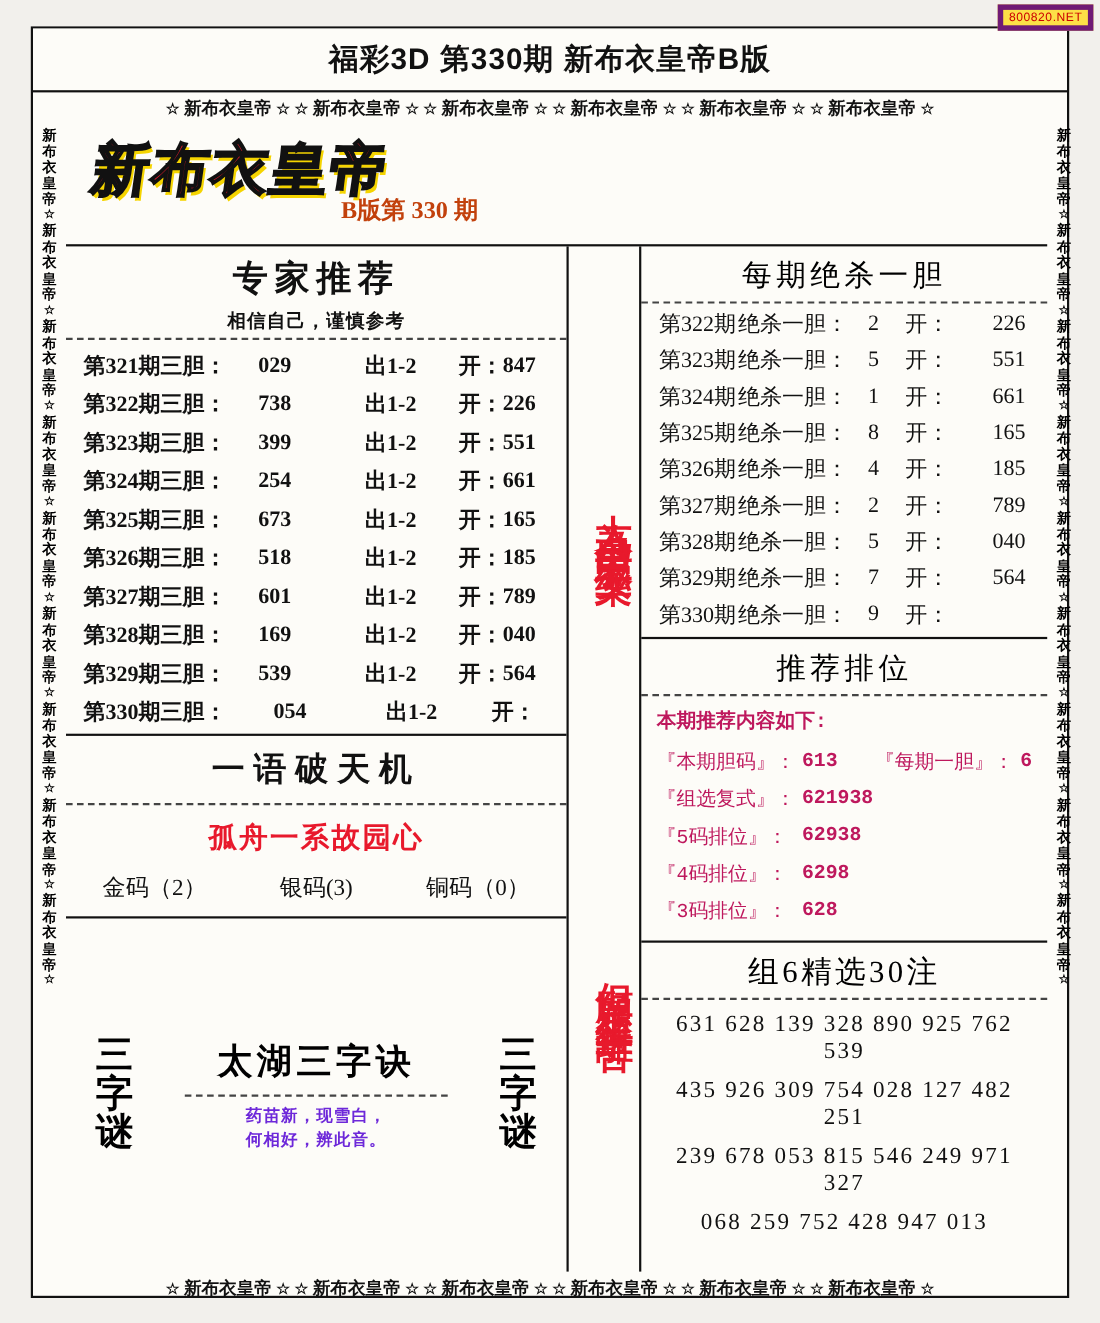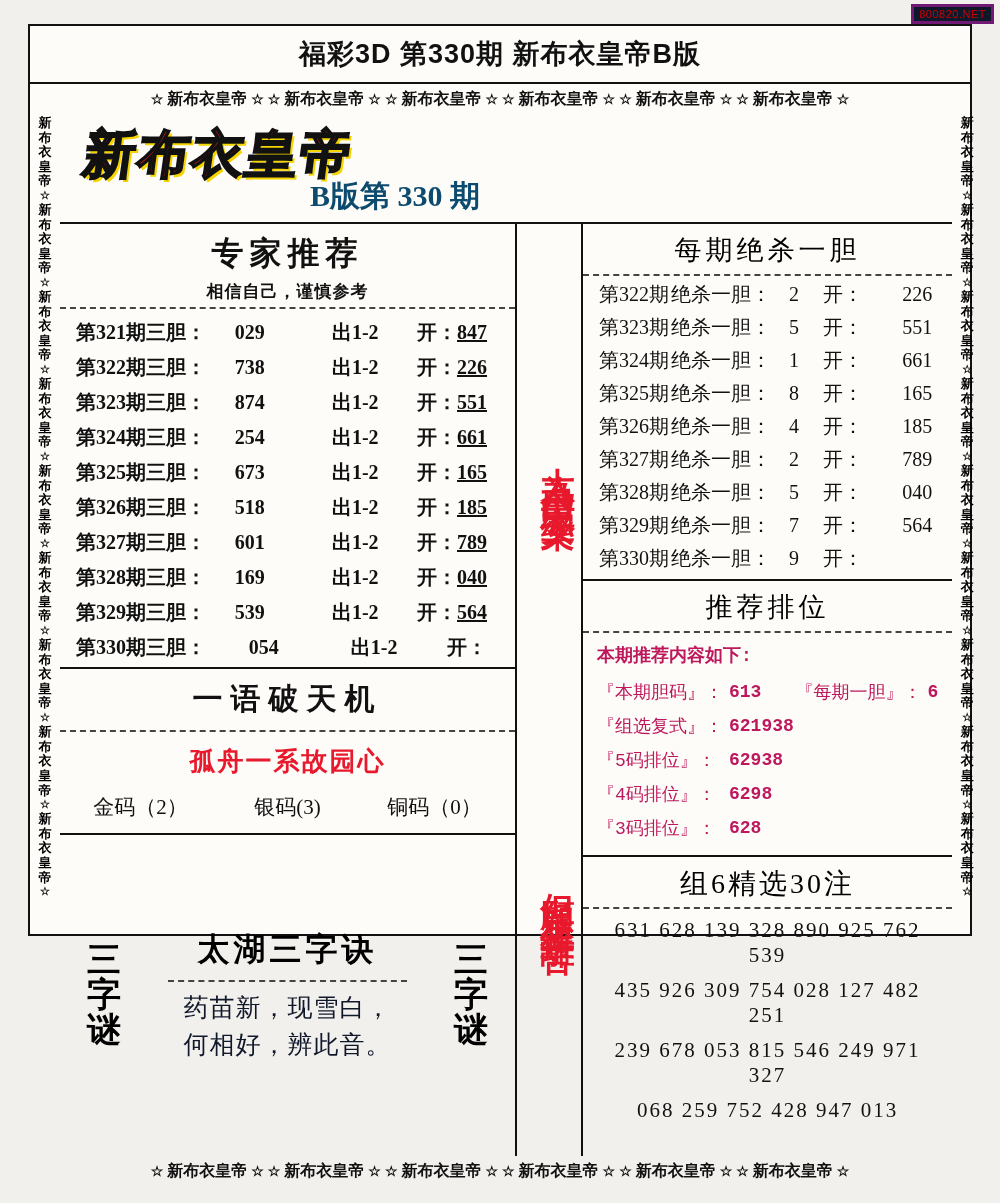--- a/index.html
+++ b/index.html
@@ -5,27 +5,27 @@
   html,body{margin:0;padding:0;}
   body{
     width:1000px;height:1203px;
     background:#f2f0ec;
     font-family:"Liberation Serif", serif;
     position:relative;
     overflow:hidden;
   }
   .watermark{
     position:absolute;top:4px;right:6px;
-    border:3px solid #701a75;color:#c00;background:#0f172a;
+    border:5px solid #701a75;color:#c00;background:#fde047;
     font-family:"Liberation Sans",sans-serif;
     font-size:11px;padding:1px 5px;letter-spacing:.5px;
     z-index:50;
   }
   .page{
-    position:absolute;left:28px;top:24px;width:944px;height:912px;
+    position:absolute;left:28px;top:24px;width:944px;height:1156px;
     background:#fdfcf8;
     border:2px solid #111;
     box-sizing:border-box;
   }
   
   .titlebar{
     height:56px;
     border-bottom:2px solid #111;
     display:flex;align-items:center;justify-content:center;
     background:#fdfcf8;
@@ -63,21 +63,21 @@
     position:absolute;left:24px;top:6px;
     font-family:"Liberation Sans",sans-serif;
     font-size:52px;font-weight:bold;color:#e8192c;
     -webkit-text-stroke:2px #111;
     letter-spacing:2px;
     transform:skewX(-8deg);
     text-shadow:3px 3px 0 #f5d400;
   }
   .logo-sub{
     position:absolute;left:250px;top:62px;
-    font-size:30px;font-weight:bold;color:#0c4a6e;
+    font-size:22px;font-weight:bold;color:#c2410c;
     font-family:"Liberation Serif",serif;
   }
   
   .main{flex:1;display:flex;}
   .colL{width:455px;flex:0 0 455px;border-right:2px solid #111;display:flex;flex-direction:column;}
   .colM{width:64px;flex:0 0 64px;border-right:2px solid #111;position:relative;}
   .colR{flex:1;display:flex;flex-direction:column;}
   .sec-title{
     text-align:center;font-weight:bold;color:#111;
     font-family:"Liberation Serif",serif;
@@ -91,40 +91,40 @@
   .rows{padding:6px 0 2px;}
   .row{
     display:flex;align-items:center;
     font-size:20px;font-weight:bold;color:#111;
     padding:4px 10px 4px 16px;
   }
   .row .lbl{width:175px;}
   .row .num{width:62px;text-align:left;}
   .row .chu{width:78px;margin-left:41px;}
   .row .kai{width:60px;text-align:right;}
-  .row .res{flex:1;text-align:left;padding-right:18px;text-decoration:underline;}
+  .row .res{flex:1;text-align:left;padding-right:18px;}
   
   .yuyu{padding:10px 0;}
   .yuyu .h{font-size:30px;font-weight:bold;letter-spacing:8px;}
   .redline{color:#e8192c;font-size:26px;font-weight:bold;text-align:center;padding:12px 0 8px;letter-spacing:2px;}
   .codes{
     display:flex;justify-content:space-around;align-items:center;
     font-size:21px;padding:6px 0 12px;color:#111;
   }
   
   .sanzi{display:flex;flex:1;align-items:stretch;}
   .sanzi .side{
     width:88px;flex:0 0 88px;
     display:flex;flex-direction:column;align-items:center;justify-content:center;
     font-size:34px;font-weight:bold;line-height:1.02;
   }
   .sanzi .mid{flex:1;display:flex;flex-direction:column;align-items:center;justify-content:center;}
   .sanzi .mid .h{font-size:32px;font-weight:bold;letter-spacing:4px;padding-bottom:6px;}
   .sanzi .mid .sep{width:86%;border-bottom:2px dashed #444;margin:2px 0 8px;}
-  .sanzi .mid .l{color:#0f172a;font-size:25px;font-weight:normal;line-height:1.45;letter-spacing:1px;}
+  .sanzi .mid .l{color:#6d28d9;font-size:15px;font-weight:bold;line-height:1.45;letter-spacing:1px;}
   
   .vtext{
     position:absolute;left:0;right:0;
     color:#e8192c;font-weight:bold;
     font-family:"Liberation Serif",serif;
     writing-mode:vertical-rl;
     text-orientation:upright;
     margin:0 auto;
     text-align:center;
     letter-spacing:8px;
@@ -291,21 +291,21 @@
               </div>
               <div class="row">
                 <span class="lbl">第322期三胆：</span>
                 <span class="num">738</span>
                 <span class="chu">出1-2</span>
                 <span class="kai">开：</span>
                 <span class="res">226</span>
               </div>
               <div class="row">
                 <span class="lbl">第323期三胆：</span>
-                <span class="num">874</span>
+                <span class="num">399</span>
                 <span class="chu">出1-2</span>
                 <span class="kai">开：</span>
                 <span class="res">551</span>
               </div>
               <div class="row">
                 <span class="lbl">第324期三胆：</span>
                 <span class="num">254</span>
                 <span class="chu">出1-2</span>
                 <span class="kai">开：</span>
                 <span class="res">661</span>

